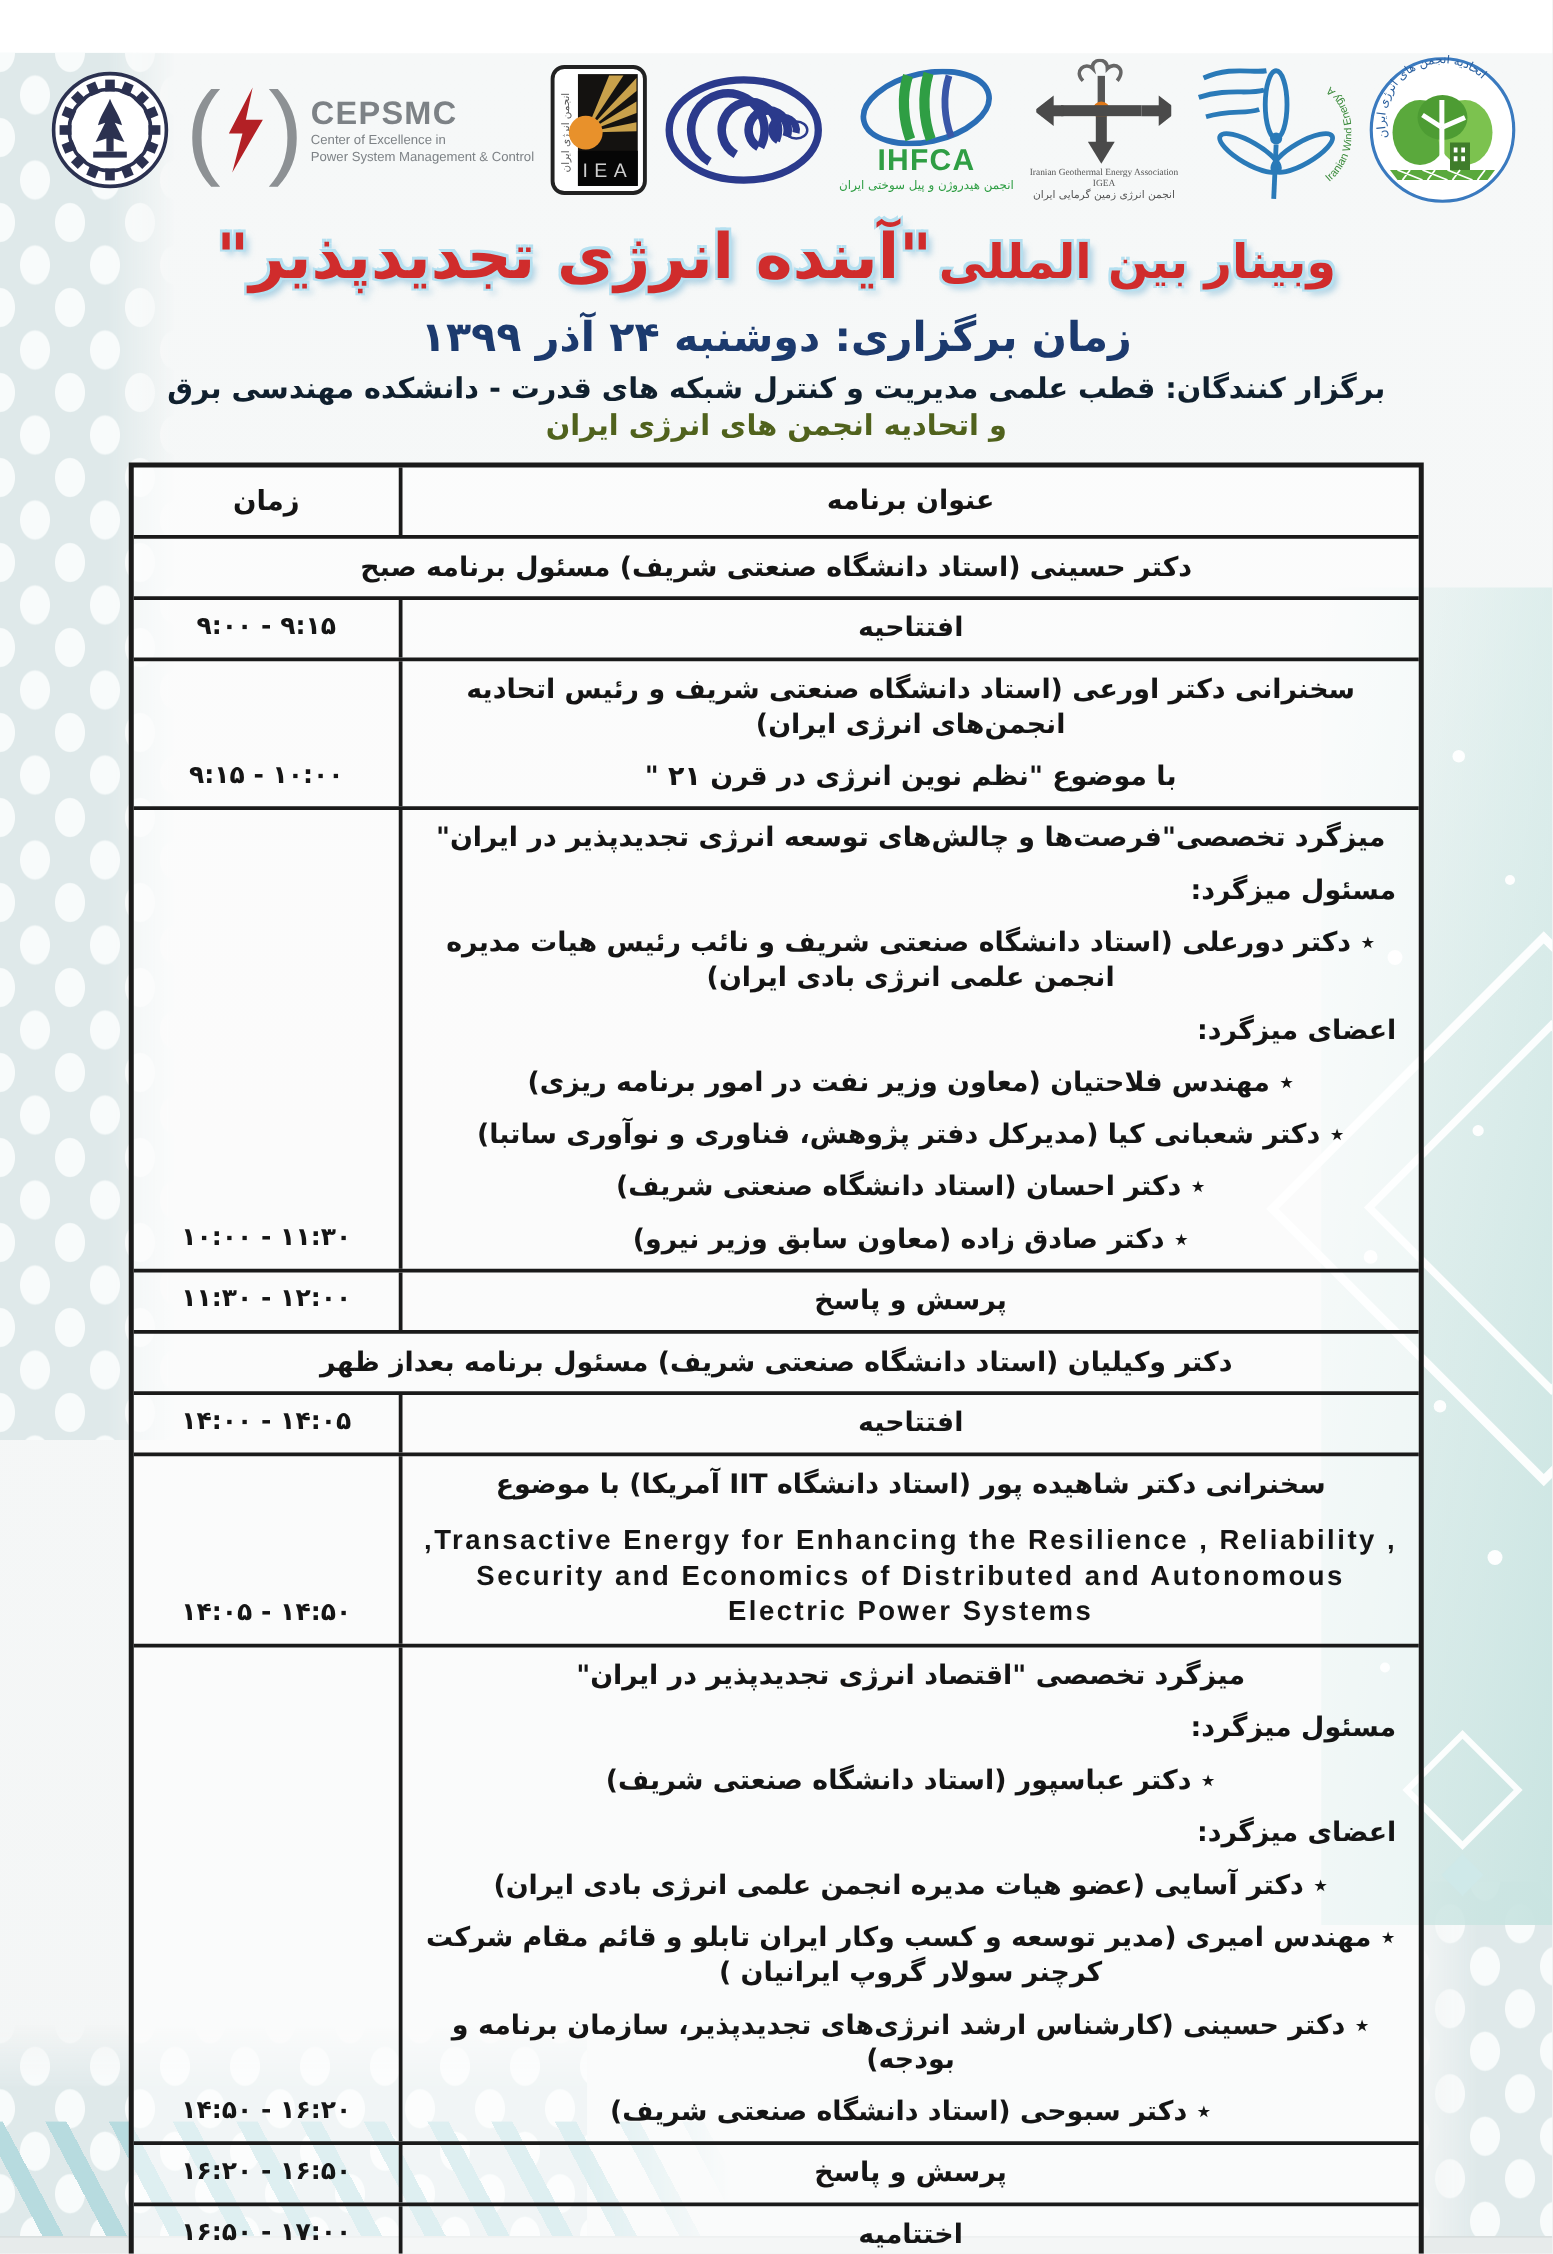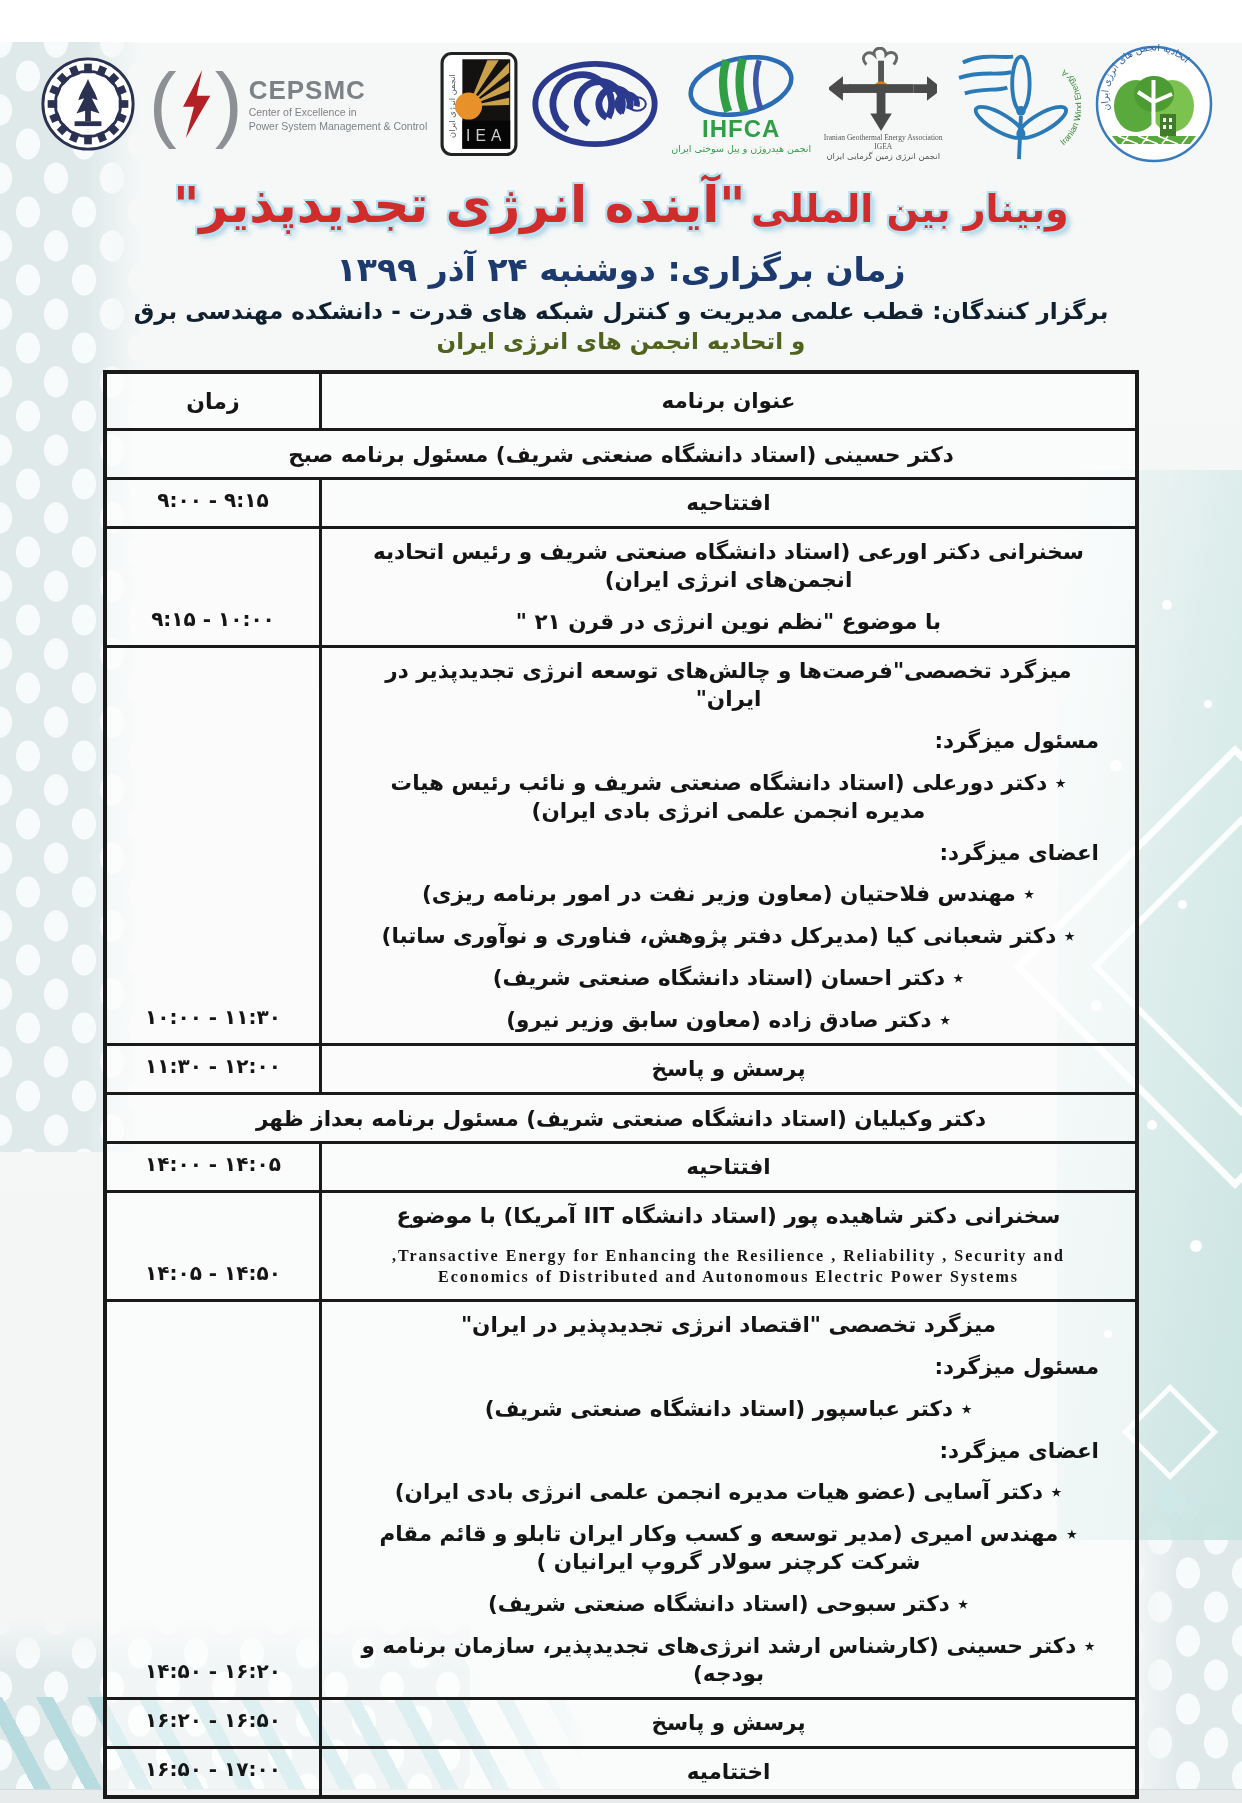--- a/index.html
+++ b/index.html
@@ -64,28 +64,28 @@
   .schedule{position:relative;width:1028px;margin:16px auto 0 auto;border:4px solid #1a1a1a;background:rgba(255,255,255,.55);}
   .trow{display:flex;direction:ltr;min-height:46px;}
   .rows-host .trow{border-top:3px solid #1a1a1a;}
   .thead{min-height:54px;}
   .tcell{color:#151515;font-weight:bold;font-size:21.5px;}
   .tcell.time{width:212px;flex:0 0 212px;border-right:3px solid #1a1a1a;
       display:flex;align-items:flex-end;justify-content:center;direction:ltr;padding-bottom:14px;}
   .thead .tcell.time{align-items:center;padding-bottom:0;}
   .trange{direction:ltr;unicode-bidi:bidi-override;white-space:nowrap;font-size:20px;}
   .thead .trange{font-size:22px;}
-  .tcell.prog{flex:1;direction:rtl;padding:2px 24px;}
+  .tcell.prog{flex:1;direction:rtl;padding:2px 6px;}
   .tcell.prog.single{display:flex;align-items:center;justify-content:center;}
   .tcell.full{flex:1;direction:rtl;display:flex;align-items:center;justify-content:center;text-align:center;}
   .pline{padding:7px 12px;line-height:1.3;font-size:21.5px;}
   .pline.lc{text-align:center;}
   .pline.lr{text-align:right;}
-  .pline.len{direction:ltr;text-align:center;letter-spacing:2px;font-size:16px;
-     font-family:Liberation Serif, serif;padding:9px 4px;}
+  .pline.len{direction:ltr;text-align:center;letter-spacing:2px;font-size:22px;
+     font-family:Liberation Sans, sans-serif;padding:9px 4px;}
 </style>
 </head>
 <body>
 
 <div class="page">
 
   <div class="halftone halftone-left"></div>
   <div class="halftone halftone-bl"></div>
   <div class="halftone halftone-br"></div>
   <div class="teal-right"></div>
@@ -341,22 +341,22 @@
           <div class="tcell time">
             <span class="trange">۱۴:۵۰ - ۱۶:۲۰</span>
           </div>
           <div class="tcell prog">
             <div class="pline lc">میزگرد تخصصی "اقتصاد انرژی تجدیدپذیر در ایران"</div>
             <div class="pline lr">مسئول میزگرد:</div>
             <div class="pline lc">٭ دکتر عباسپور (استاد دانشگاه صنعتی شریف)</div>
             <div class="pline lr">اعضای میزگرد:</div>
             <div class="pline lc">٭ دکتر آسایی (عضو هیات مدیره انجمن علمی انرژی بادی ایران)</div>
             <div class="pline lc">٭ مهندس امیری (مدیر توسعه و کسب وکار ایران تابلو و قائم مقام شرکت کرچنر سولار گروپ ایرانیان )</div>
+            <div class="pline lc">٭ دکتر حسینی (کارشناس ارشد انرژی‌های تجدیدپذیر، سازمان برنامه و بودجه)</div>
             <div class="pline lc">٭ دکتر سبوحی (استاد دانشگاه صنعتی شریف)</div>
-            <div class="pline lc">٭ دکتر حسینی (کارشناس ارشد انرژی‌های تجدیدپذیر، سازمان برنامه و بودجه)</div>
           </div>
         </div>
         <div class="trow item">
           <div class="tcell time">
             <span class="trange">۱۶:۲۰ - ۱۶:۵۰</span>
           </div>
           <div class="tcell prog single">
             <div class="pline lc">پرسش و پاسخ</div>
           </div>
         </div>

